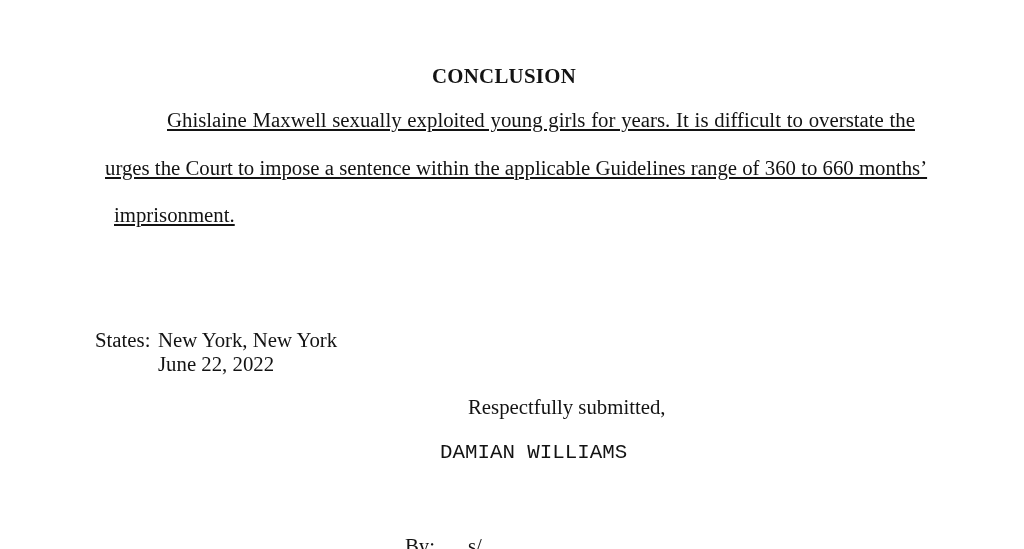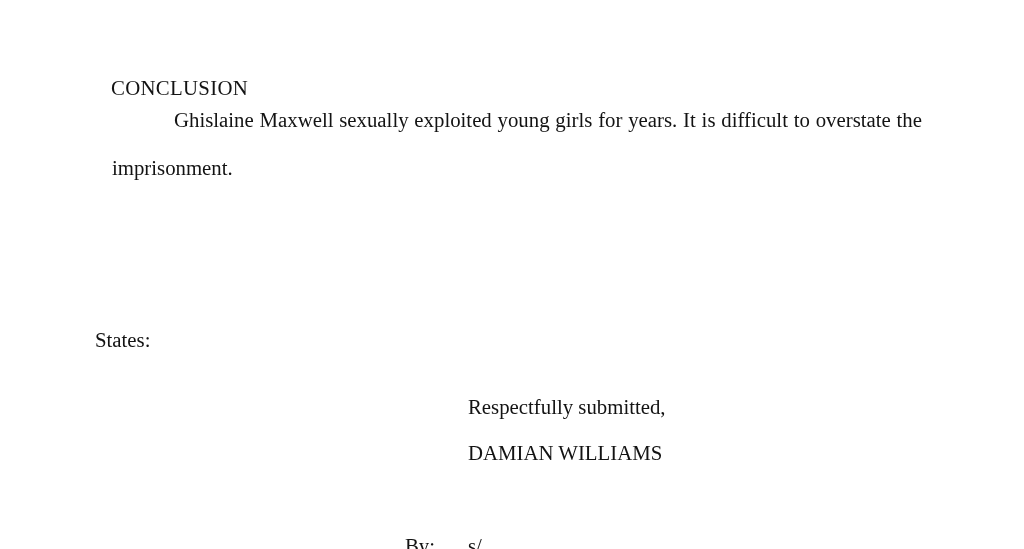--- a/index.html
+++ b/index.html
@@ -15,46 +15,48 @@
     overflow: hidden;
     font-family: "Liberation Serif", "DejaVu Serif", serif;
     font-size: 20.8px;
     color: #131313;
   }
   .heading {
     position: absolute;
     left: 95px;
     top: 60px;
     width: 810px;
-    margin: 16px;
-    text-align: left;
-    font-weight: normal;
+    margin: 4px;
+    text-align: center;
+    font-weight: bold;
     font-size: 20.8px;
     line-height: 24px;
     letter-spacing: 0.3px;
   }
   .paragraph {
     position: absolute;
-    left: 112px;
+    left: 105px;
     top: 96px;
     width: 810px;
     line-height: 47.5px;
+    text-decoration: underline;
   }
   .pline {
     white-space: nowrap;
     text-align: justify;
     text-align-last: justify;
     height: 47.5px;
   }
   .pline-first {
     text-indent: 62px;
   }
   .pline-last {
     text-align: left;
     text-align-last: left;
+    margin-left: 9px;
   }
   .dated-label {
     position: absolute;
     left: 95px;
     top: 328px;
     line-height: 24px;
     white-space: nowrap;
   }
   .dated-col {
     position: absolute;
@@ -66,24 +68,25 @@
   .closing {
     position: absolute;
     left: 468px;
     top: 395px;
     line-height: 24px;
     white-space: nowrap;
     text-align: right;
   }
   .signer {
     position: absolute;
-    left: 468px;
+    left: 440px;
     top: 441px;
     line-height: 24.5px;
     white-space: nowrap;
+    font-family: Liberation Mono, monospace;
   }
   .by-line {
     position: absolute;
     left: 405px;
     top: 534px;
     width: 300px;
     height: 24px;
     line-height: 24px;
     white-space: nowrap;
   }
@@ -95,25 +98,30 @@
 </style>
 </head>
 <body>
 
 <div class="page">
 
   <h1 class="heading">CONCLUSION</h1>
 
   <div class="paragraph">
     <div class="pline pline-first">Ghislaine Maxwell sexually exploited young girls for years.  It is difficult to overstate the</div>
+    <div class="pline">urges the Court to impose a sentence within the applicable Guidelines range of 360 to 660 months’</div>
     <div class="pline pline-last">imprisonment.</div>
   </div>
 
   <div class="dated-label">States:</div>
 
+  <div class="dated-col">
+    <div>New York, New York</div>
+    <div>June 22, 2022</div>
+  </div>
 
   <div class="closing">Respectfully submitted,</div>
 
   <div class="signer">
     <div>DAMIAN WILLIAMS</div>
   </div>
 
   <div class="by-line">
     <span>By:</span>
     <span class="by-marker">s/</span>

